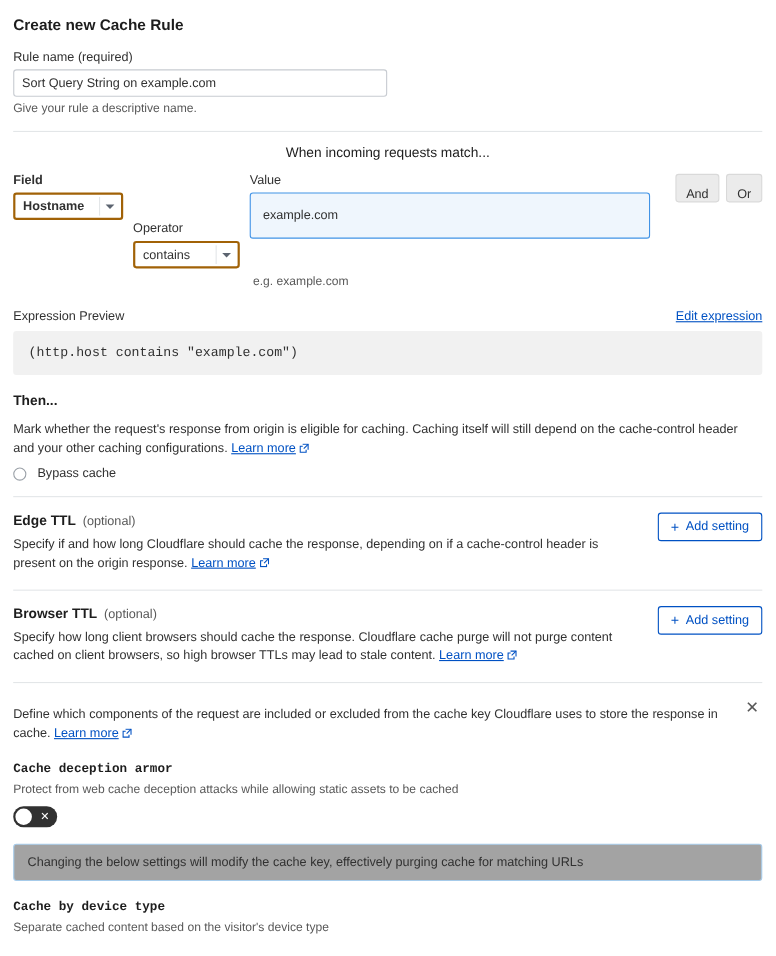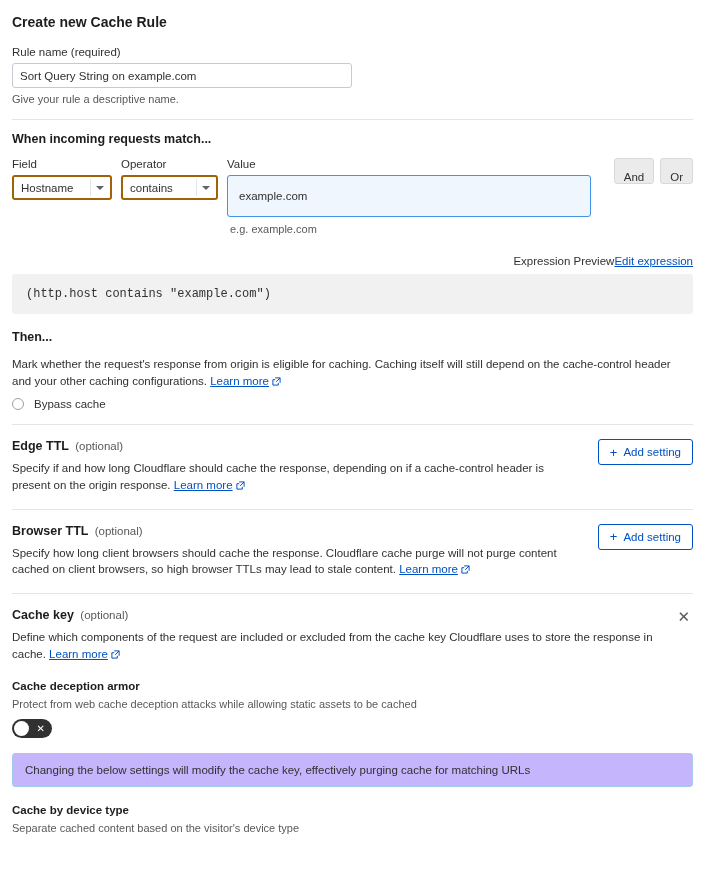--- a/index.html
+++ b/index.html
@@ -48,31 +48,32 @@
     color: #595959;
     margin-top: 5px;
   }
   .divider {
     border: 0;
     border-top: 1px solid #e3e6e8;
     margin: 14px 0 12px 0;
   }
   .section-head {
     font-size: 12.5px;
-    font-weight: bold;
+    font-weight: normal;
     color: #1d1d1d;
     margin-bottom: 12px;
+    text-align: center;
   }
   .row {
     display: flex;
     align-items: flex-start;
     gap: 9px;
   }
-  .col-field { width: 100px; }
-  .col-operator { width: 97px; }
+  .col-field { width: 100px; font-weight: bold; }
+  .col-operator { width: 97px; margin-top: 44px; }
   .col-value { flex: 1; max-width: 389px; }
   .select {
     position: relative;
     height: 25px;
     border: 2px solid #a16207;
     border-radius: 3px;
     background: #fff;
     display: flex;
     align-items: center;
     padding: 0 7px;
@@ -120,21 +121,21 @@
     border-radius: 3px;
     cursor: pointer;
   }
   .value-helper {
     font-size: 11px;
     color: #595959;
     margin: 6px 0 0 218px;
   }
   .preview-header {
     display: flex;
-    justify-content: flex-end;
+    justify-content: space-between;
     align-items: baseline;
     margin: 20px 0 7px 0;
   }
   .preview-label {
     font-size: 11.5px;
     color: #313131;
   }
   .link {
     font-size: 11.5px;
     color: #0051c3;
@@ -242,20 +243,21 @@
     color: #595959;
     cursor: pointer;
     line-height: 1;
     padding: 1px 3px;
   }
   .toggle-title {
     font-size: 11.5px;
     font-weight: bold;
     color: #1d1d1d;
     margin-top: 17px;
+    font-family: Liberation Mono, monospace;
   }
   .toggle-desc {
     font-size: 11px;
     color: #595959;
     margin-top: 6px;
   }
   .toggle {
     margin-top: 9px;
     width: 40px;
     height: 19px;
@@ -273,21 +275,21 @@
   }
   .toggle .mark {
     position: absolute;
     top: 0; right: 7px;
     font-size: 10px;
     line-height: 19px;
     color: #fff;
   }
   .info-banner {
     margin-top: 15px;
-    background: #c4b5fd;
+    background: #a3a3a3;
     border: 1px solid #a6cbea;
     border-radius: 3px;
     padding: 10px 12px;
     font-size: 11.5px;
     color: #313131;
   }
   .thin-rule {
     border: 0;
     border-top: 1px solid #e3e6e8;
     margin: 14px 0;
@@ -412,24 +414,20 @@
       <span class="plus">+</span>
       <span>Add setting</span>
     </button>
   </div>
 
   <hr class="thin-rule">
 
   <div>
     <div class="cachekey-head">
       <div style="flex:1">
-        <div class="sub-head">
-          <span>Cache key</span>
-          <span class="optional">(optional)</span>
-        </div>
         <div class="desc">
           <span>Define which components of the request are included or excluded from the cache key Cloudflare uses to store the response in cache.</span>
           <span class="ext-link"><span>Learn more</span><span class="ext-icon"><svg width="9" height="9" viewBox="0 0 10 10">
                   <path d="M3.5 1h5.5v5.5" fill="none" stroke="#0051c3" stroke-width="1.1"></path>
                   <path d="M9 1L4.6 5.4" fill="none" stroke="#0051c3" stroke-width="1.1"></path>
                   <path d="M7 6.5V9H1V3h2.6" fill="none" stroke="#0051c3" stroke-width="1.1"></path>
                 </svg></span></span>
         </div>
       </div>
       <span class="close-x">✕</span>

